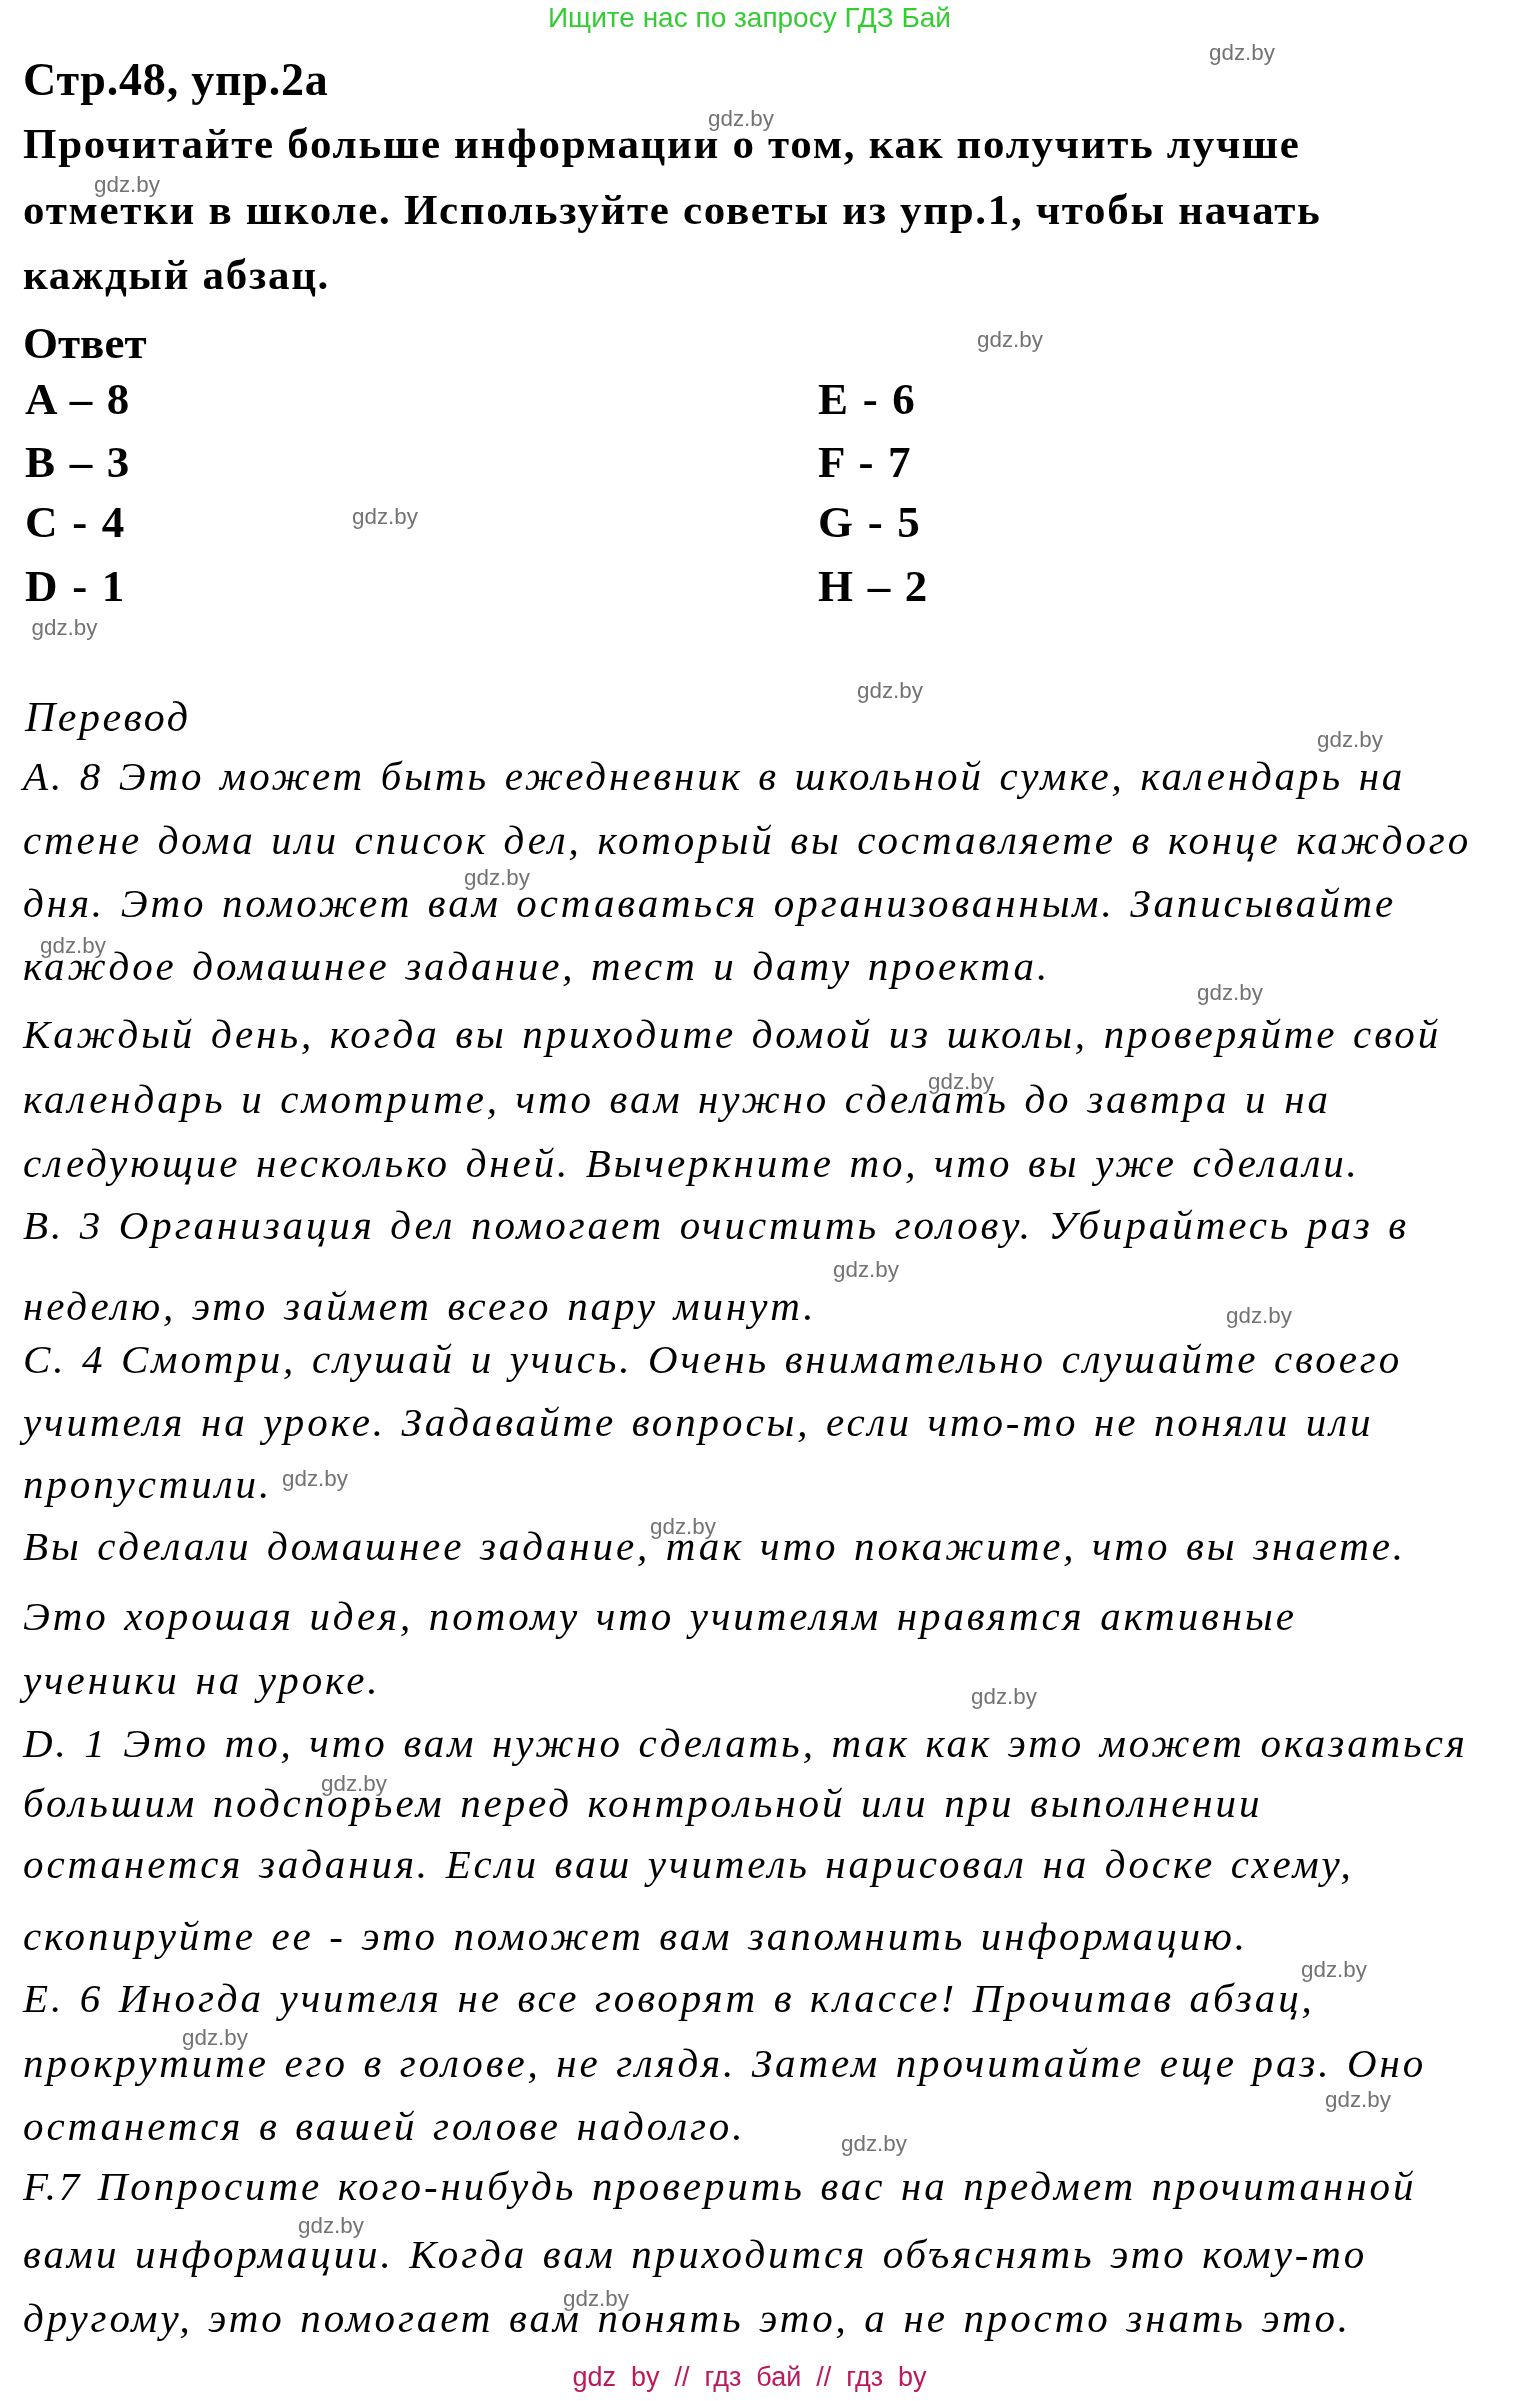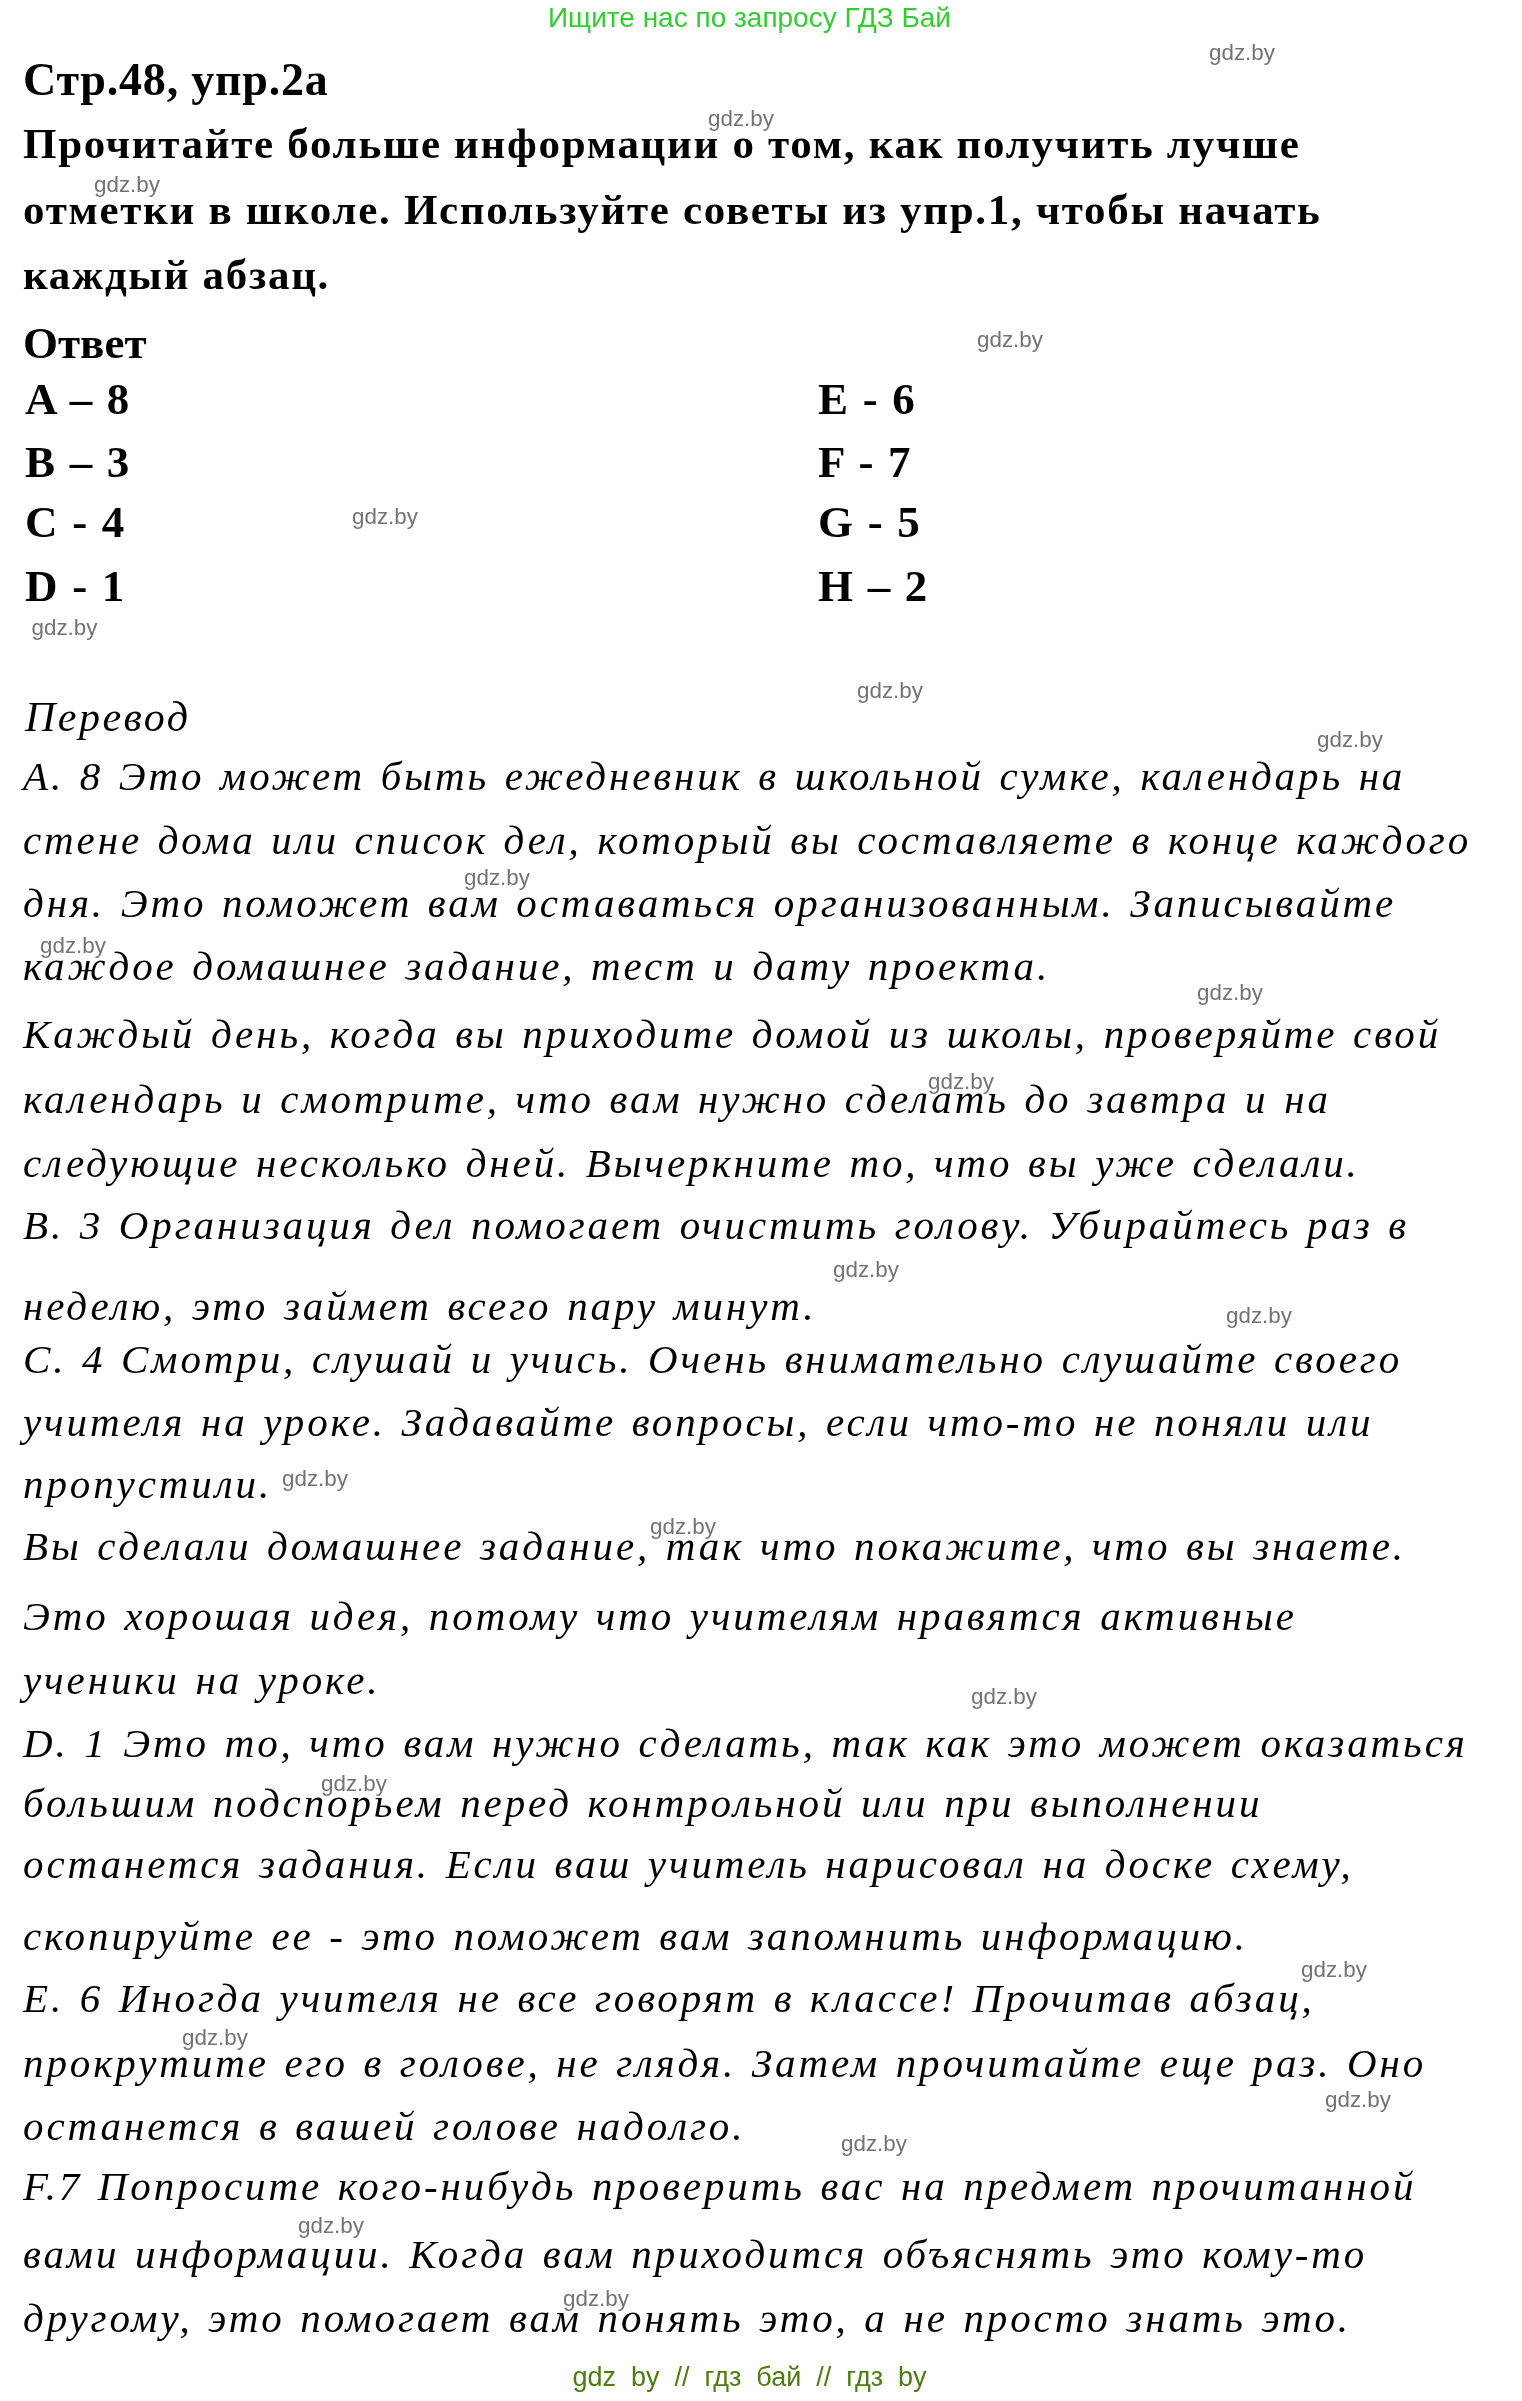--- a/index.html
+++ b/index.html
@@ -81,21 +81,21 @@
     color: #737373;
     white-space: nowrap;
   }
   .footer {
     position: absolute;
     top: 2362px; left: 0; width: 100%;
     text-align: center;
     font-family: "Liberation Sans", sans-serif;
     font-size: 27px;
     font-weight: 500;
-    color: #4d7c0f;
+    color: #be185d;
     word-spacing: 7.5px;
     white-space: nowrap;
   }
 </style>
 </head>
 <body>
 
 <div class="page">
 
   <div class="promo">Ищите нас по запросу ГДЗ Бай</div>

